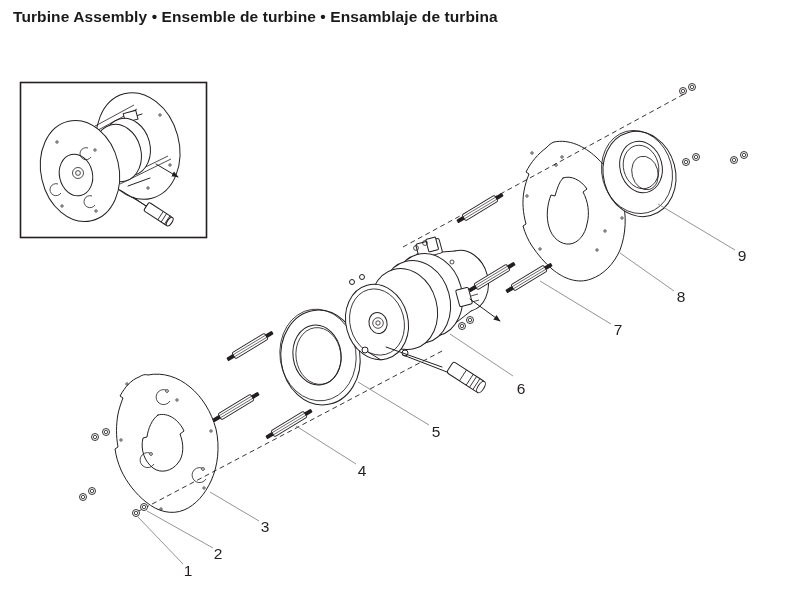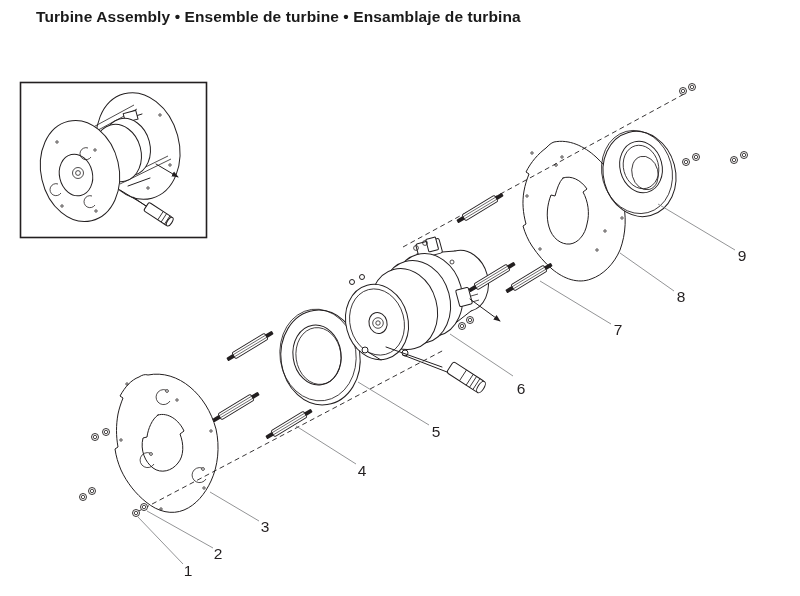--- a/index.html
+++ b/index.html
@@ -1,19 +1,19 @@
 <!DOCTYPE html>
 <html><head>
 <meta charset="utf-8">
 <style>
   html,body{margin:0;padding:0;background:#fff;}
   body{width:800px;height:596px;overflow:hidden;position:relative;
        font-family:"Liberation Sans", sans-serif;}
   .page-title{position:absolute;left:13px;top:8px;font-size:15.5px;font-weight:bold;
-       color:#1a1a1a;letter-spacing:.1px;white-space:nowrap;margin-left:23px;}
+       color:#1a1a1a;letter-spacing:.1px;white-space:nowrap;}
   svg{position:absolute;left:0;top:0;}
   .ln{stroke:#231f20;stroke-width:1;fill:none;stroke-linecap:round;stroke-linejoin:round;}
   .lnw{stroke:#231f20;stroke-width:1;fill:#fff;stroke-linejoin:round;}
   .thin{stroke:#231f20;stroke-width:.8;fill:none;}
   .dash{stroke:#231f20;stroke-width:.9;fill:none;stroke-dasharray:5 3.5;}
   .leader{stroke:#77787b;stroke-width:.8;fill:none;}
   .callout-num{font-size:15.5px;fill:#231f20;text-anchor:middle;}
   .dot{stroke:#231f20;stroke-width:.8;fill:none;}
 </style>
 </head>

